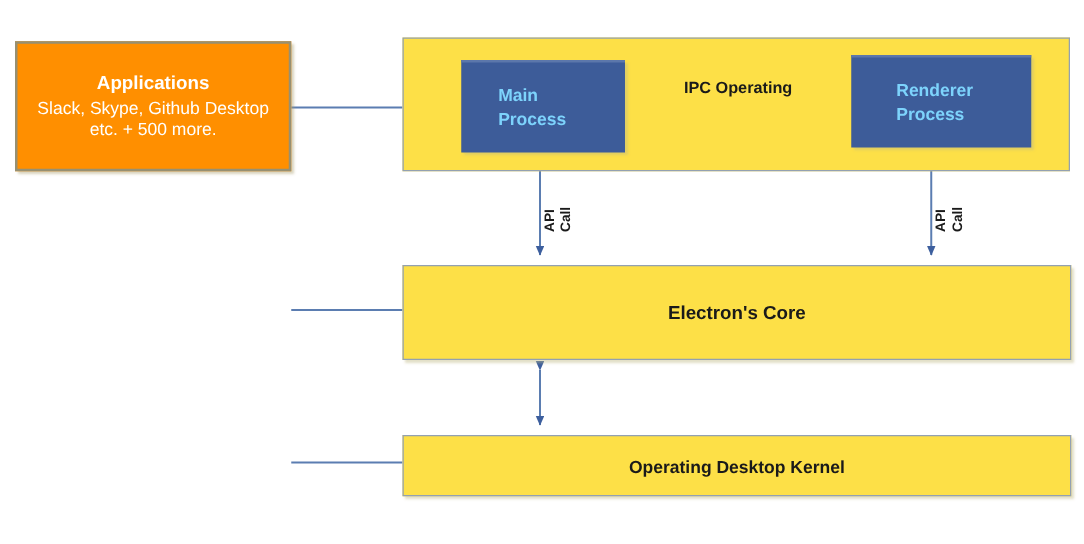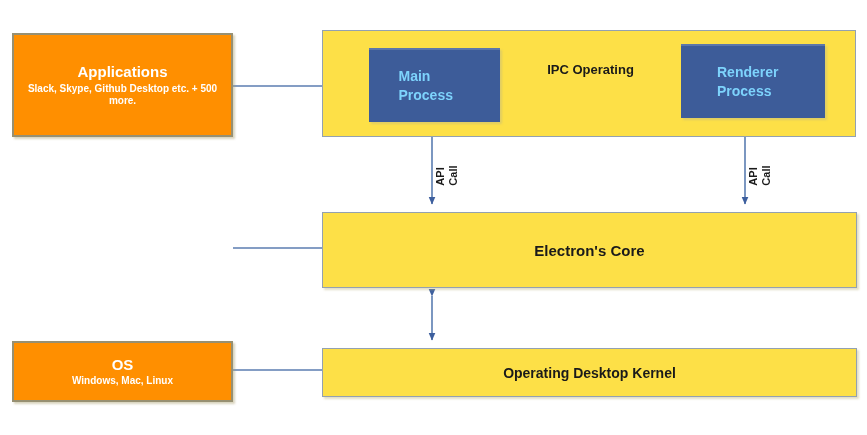--- a/index.html
+++ b/index.html
@@ -14,21 +14,21 @@
 
   
   .orange-box{
     background:#FF8F00;
     border:2px solid #979072;
     box-shadow:2px 2px 2px rgba(170,160,110,0.45);
     display:flex;flex-direction:column;justify-content:center;align-items:center;
     text-align:center;color:#ffffff;padding:4px 10px;
   }
   .orange-title{font-size:15px;font-weight:bold;line-height:1.35;}
-  .orange-sub{font-size:10px;font-weight:bold;line-height:1.25;}
+  .orange-sub{font-size:14px;font-weight:normal;line-height:1.25;}
 
   
   .white-box{
     background:#fde047;
     border:1.5px solid #93A1B1;
     box-shadow:2px 2px 2px rgba(190,183,130,0.45);
   }
   .center-label{
     display:flex;justify-content:center;align-items:center;
     color:#1a1a1a;font-weight:bold;
@@ -76,24 +76,20 @@
 
     <line x1="432" y1="296" x2="432" y2="340" stroke="#5B7DB1" stroke-width="1.6" marker-start="url(#arrow)" marker-end="url(#arrow)"></line>
   </svg>
 
   <div class="abs orange-box" style="left:12px;top:33px;width:221px;height:104px;">
     <div class="orange-title">Applications</div>
     <div class="orange-sub">Slack, Skype, Github Desktop etc. + 500 more.</div>
   </div>
 
 
-  <div class="abs orange-box" style="left:12px;top:341px;width:221px;height:61px;">
-    <div class="orange-title">OS</div>
-    <div class="orange-sub">Windows, Mac, Linux</div>
-  </div>
 
   <div class="abs white-box" style="left:322px;top:30px;width:534px;height:107px;box-shadow:none;"></div>
 
   <div class="abs blue-box" style="left:369px;top:48px;width:131px;height:74px;">
     <div class="wrap">Main Process</div>
   </div>
 
   <div class="abs blue-box" style="left:681px;top:44px;width:144px;height:74px;">
     <div class="wrap">Renderer Process</div>
   </div>

